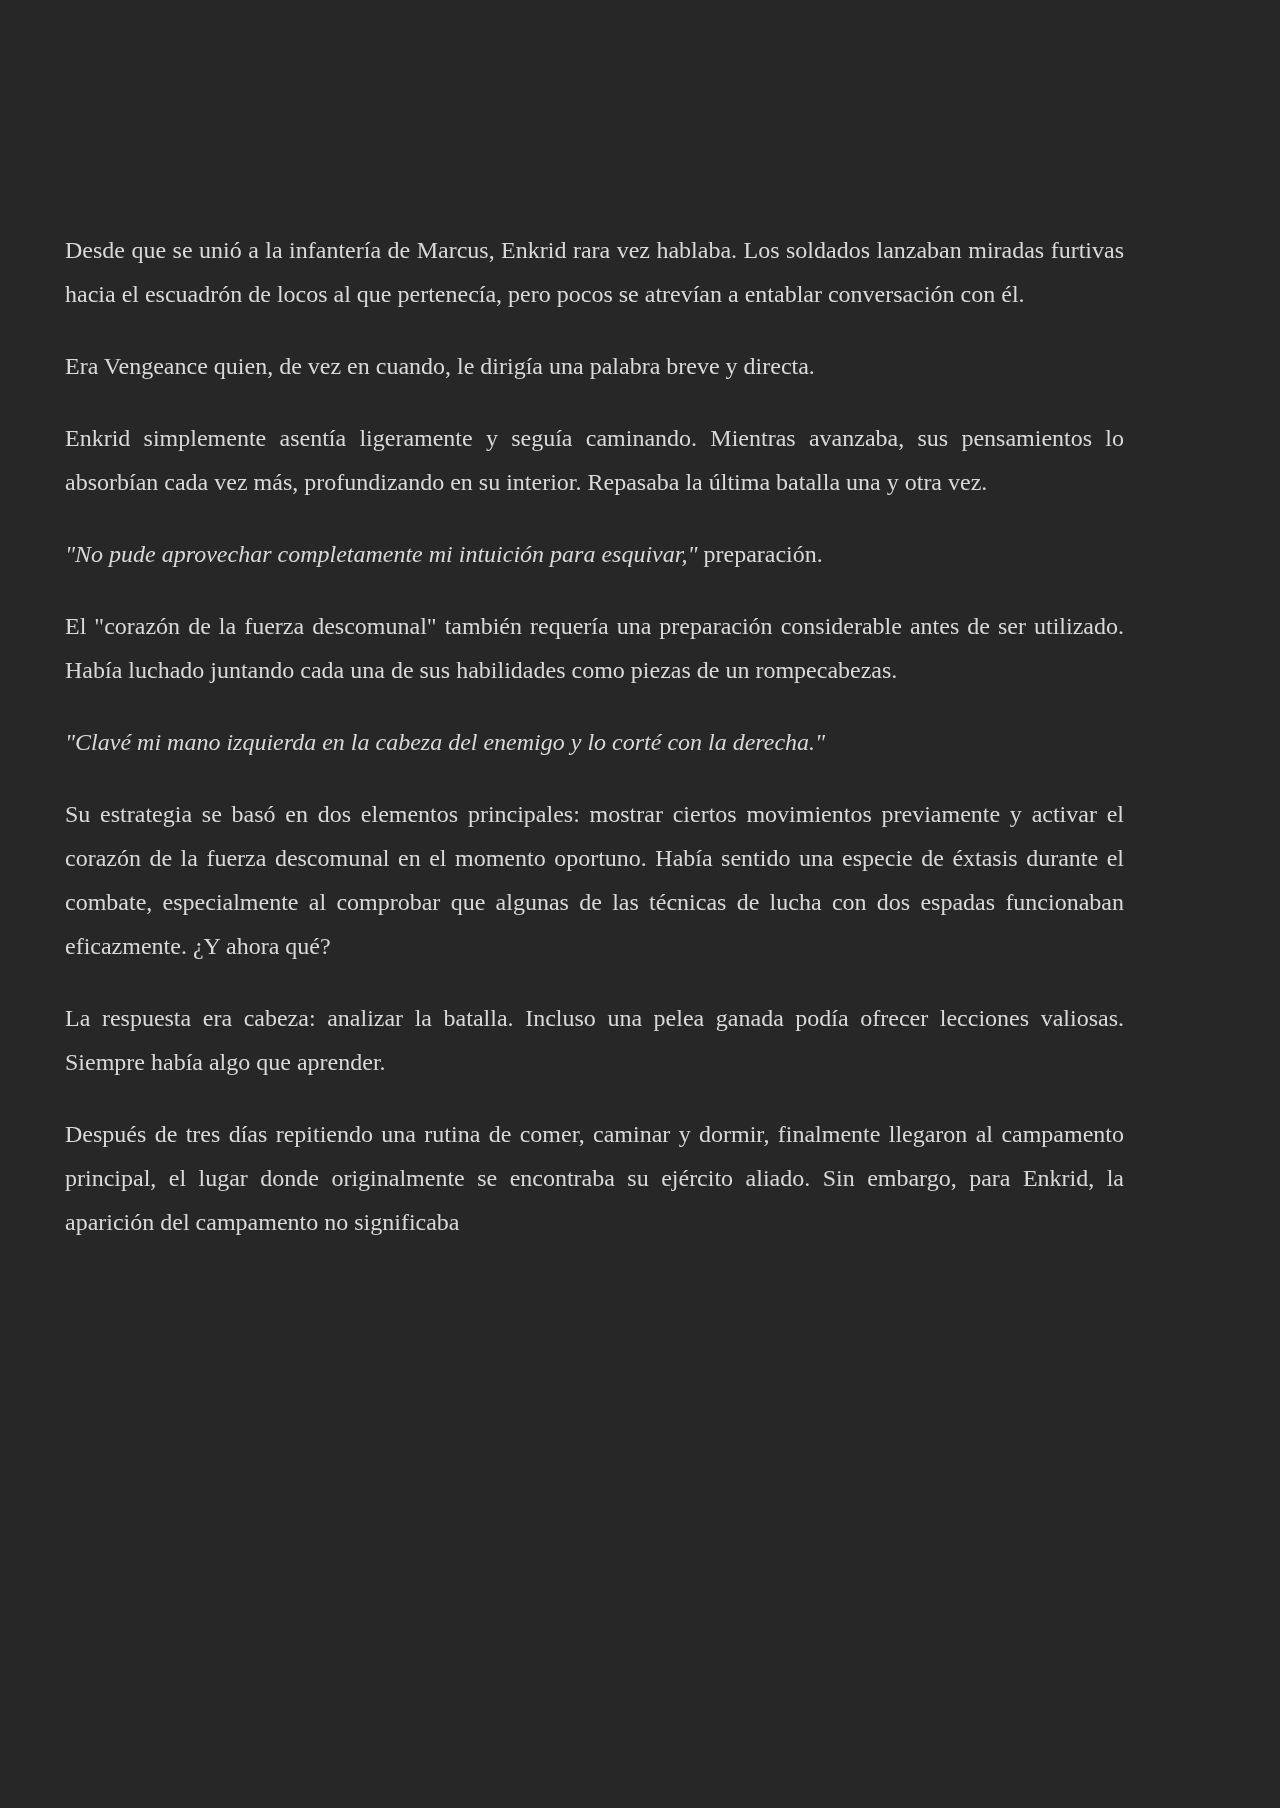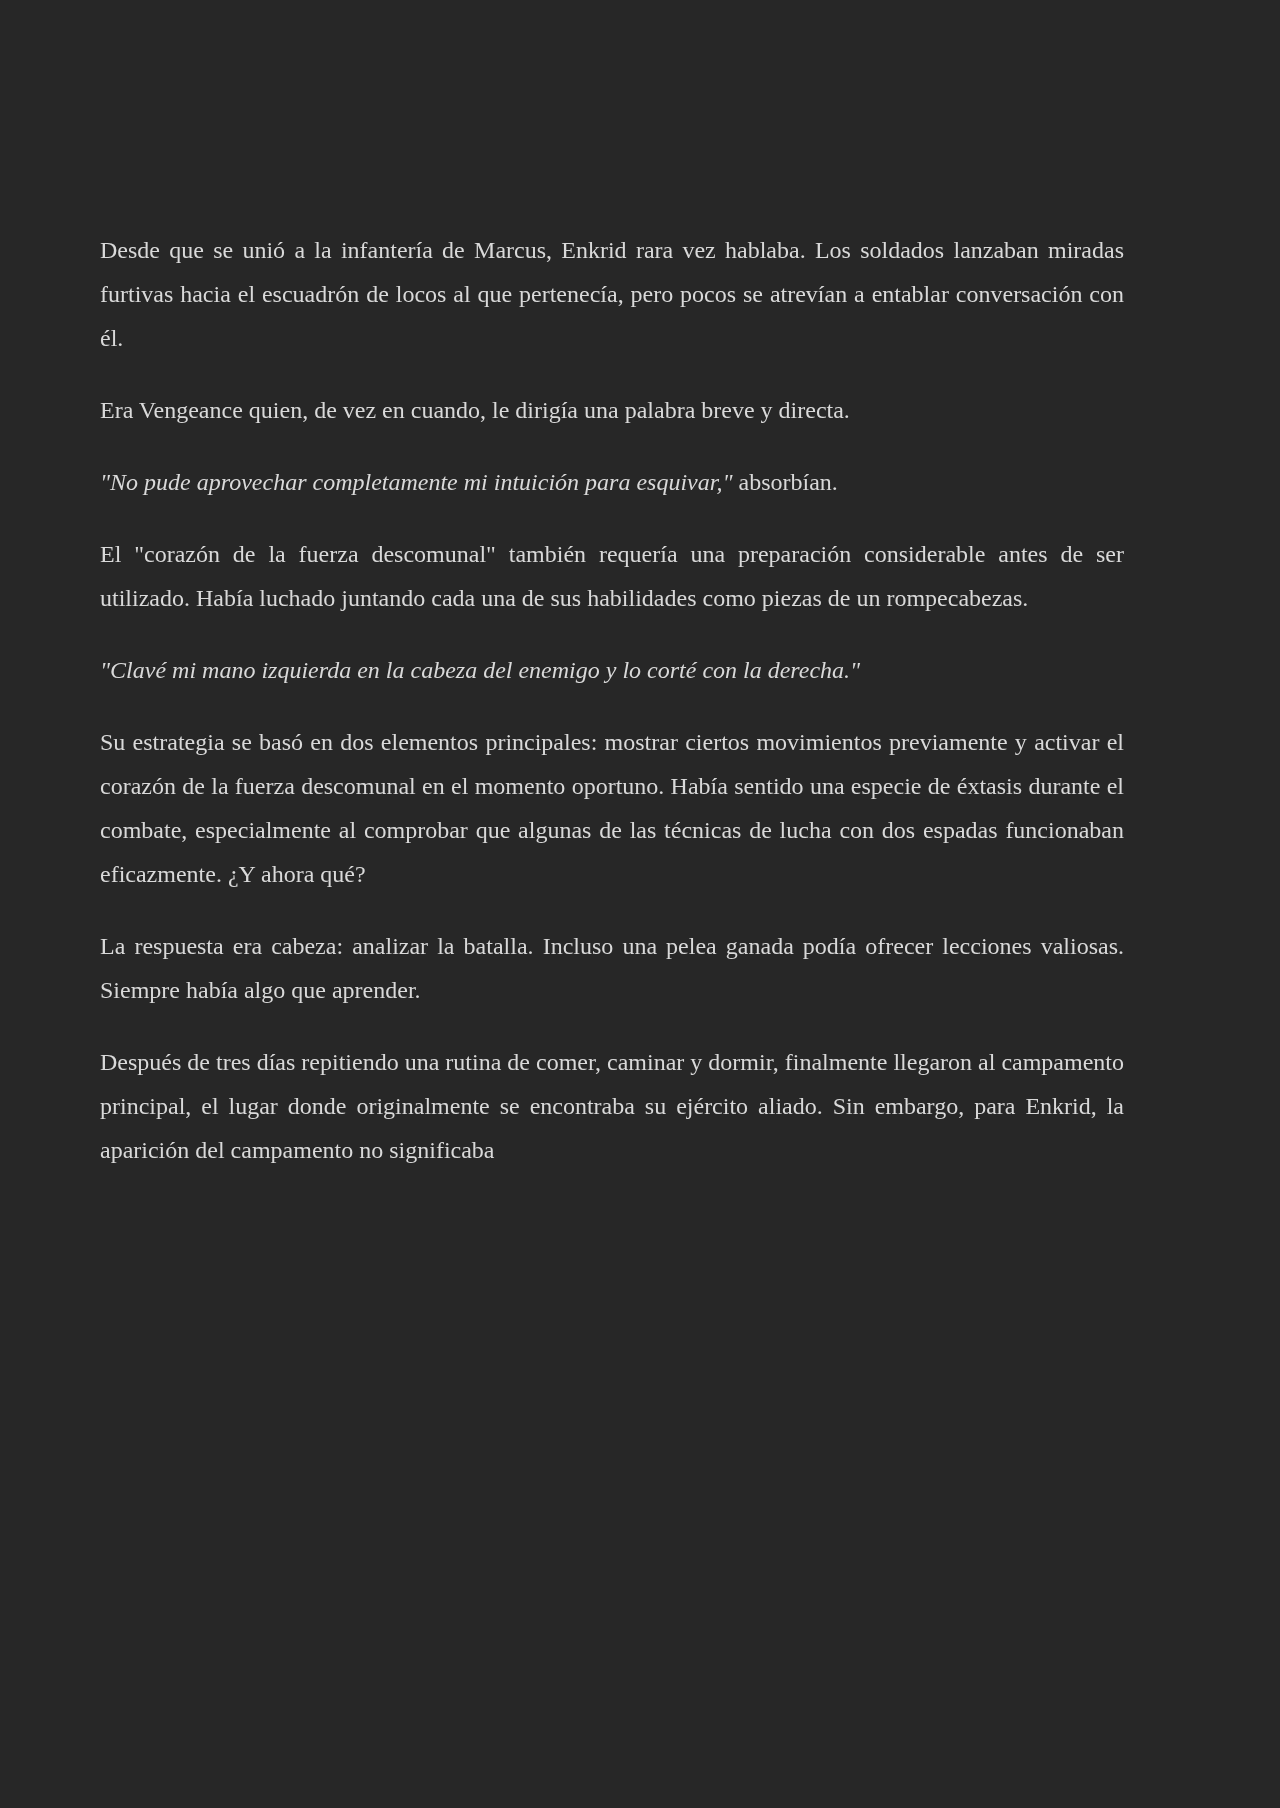--- a/index.html
+++ b/index.html
@@ -10,21 +10,21 @@
     width: 1280px;
     height: 1808px;
     background: #272727;
     font-family: "Liberation Serif", "DejaVu Serif", serif;
     overflow: hidden;
   }
   .reader-page {
     box-sizing: border-box;
     width: 1280px;
     height: 1808px;
-    padding: 228px 156px 0 100px;
+    padding: 228px 156px 0 65px;
   }
   .text-content {
     color: #d9d9d9;
     font-size: 24px;
     line-height: 44px;
   }
   .paragraph {
     margin: 0 0 28px 0;
     text-align: justify;
     text-justify: inter-word;
@@ -33,20 +33,21 @@
     font-style: italic;
   }
 </style>
 </head>
 <body style="background: rgb(39, 39, 39);">
 
 <div class="reader-page">
   <div class="text-content" style="color: rgb(217, 217, 217);">
       <p class="paragraph"><span>Desde que se unió a la infantería de Marcus, Enkrid rara vez hablaba. Los soldados lanzaban miradas furtivas hacia el escuadrón de locos al que pertenecía, pero pocos se atrevían a entablar conversación con él.</span></p>
       <p class="paragraph"><span>Era Vengeance quien, de vez en cuando, le dirigía una palabra breve y directa.</span></p>
-      <p class="paragraph"><span class="italic">"No pude aprovechar completamente mi intuición para esquivar,"</span><span> absorbían.</span></p>
+      <p class="paragraph"><span>Enkrid simplemente asentía ligeramente y seguía caminando. Mientras avanzaba, sus pensamientos lo absorbían cada vez más, profundizando en su interior. Repasaba la última batalla una y otra vez.</span></p>
+      <p class="paragraph"><span class="italic">"No pude aprovechar completamente mi intuición para esquivar,"</span><span> preparación.</span></p>
       <p class="paragraph"><span>El "corazón de la fuerza descomunal" también requería una preparación considerable antes de ser utilizado. Había luchado juntando cada una de sus habilidades como piezas de un rompecabezas.</span></p>
       <p class="paragraph"><span class="italic">"Clavé mi mano izquierda en la cabeza del enemigo y lo corté con la derecha."</span></p>
       <p class="paragraph"><span>Su estrategia se basó en dos elementos principales: mostrar ciertos movimientos previamente y activar el corazón de la fuerza descomunal en el momento oportuno. Había sentido una especie de éxtasis durante el combate, especialmente al comprobar que algunas de las técnicas de lucha con dos espadas funcionaban eficazmente. ¿Y ahora qué?</span></p>
       <p class="paragraph"><span>La respuesta era cabeza: analizar la batalla. Incluso una pelea ganada podía ofrecer lecciones valiosas. Siempre había algo que aprender.</span></p>
       <p class="paragraph"><span>Después de tres días repitiendo una rutina de comer, caminar y dormir, finalmente llegaron al campamento principal, el lugar donde originalmente se encontraba su ejército aliado. Sin embargo, para Enkrid, la aparición del campamento no significaba</span></p>
     </div>
 </div>
 
 </body></html>

